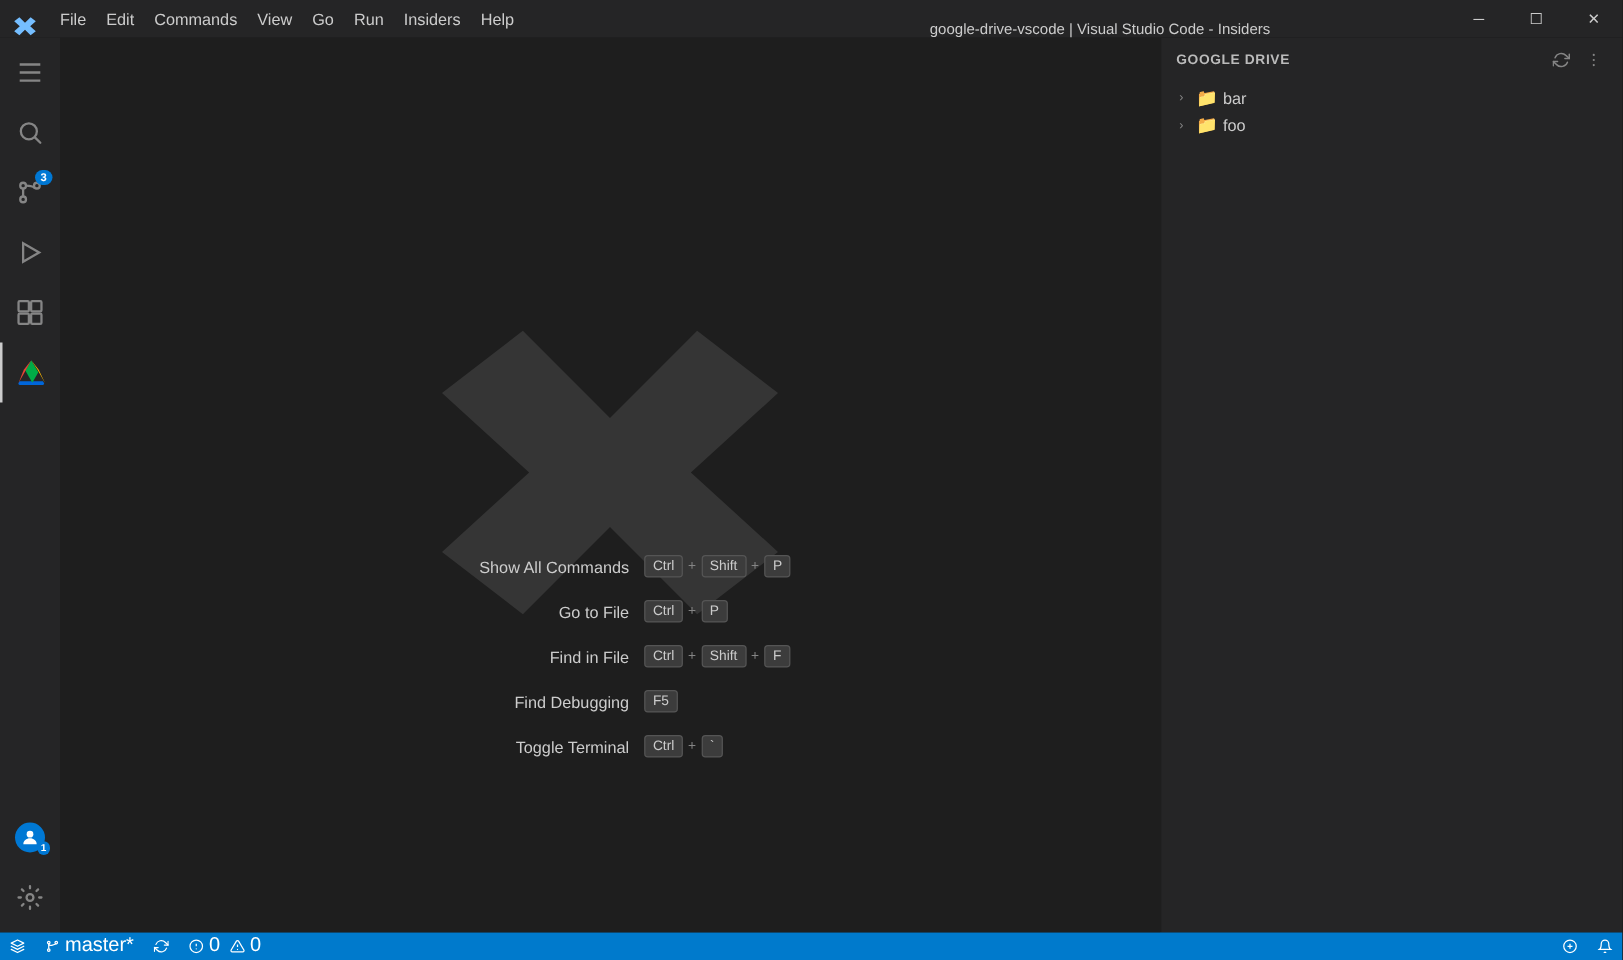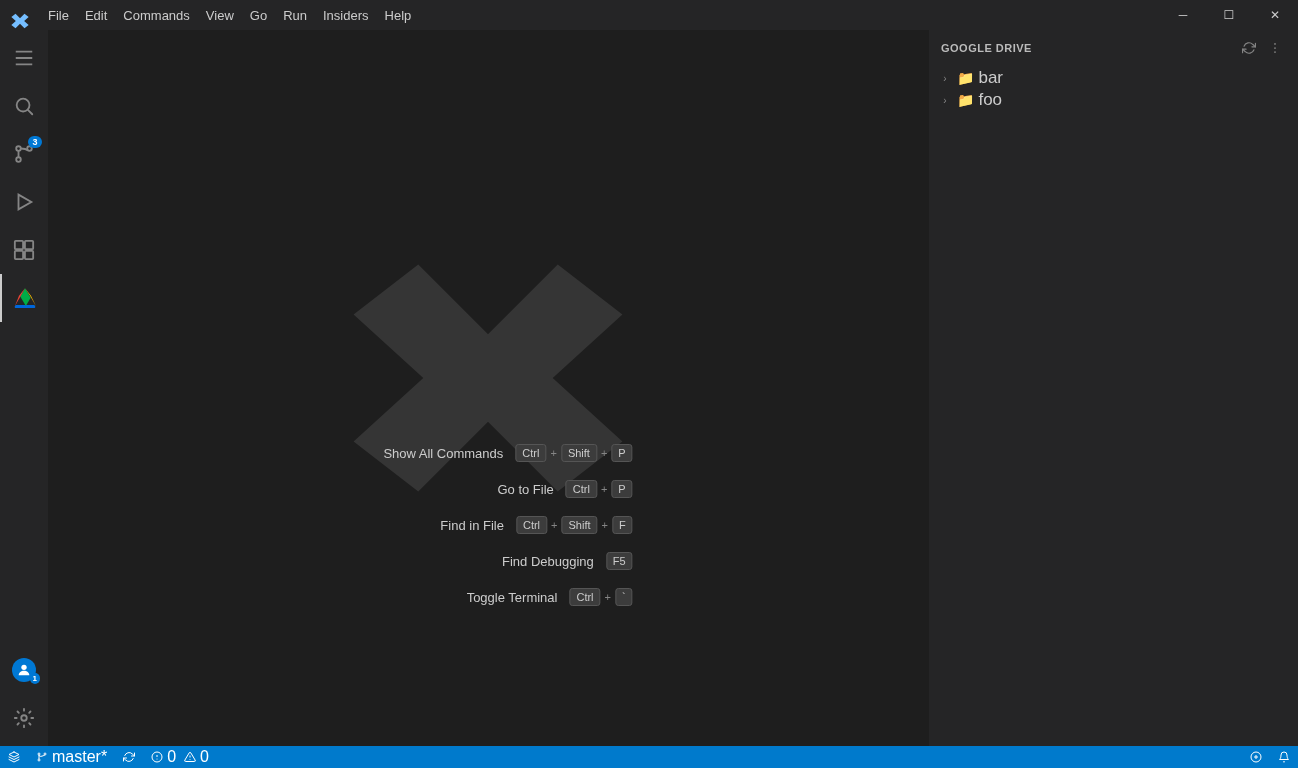--- a/index.html
+++ b/index.html
@@ -166,21 +166,21 @@
     }
 
     #shortcuts {
       position: absolute;
       bottom: 140px;
       left: 50%;
       transform: translateX(-50%);
       display: flex;
       flex-direction: column;
       gap: 18px;
-      align-items: flex-end;
+      align-items: flex-start;
     }
 
     .shortcut-row {
       display: flex;
       align-items: center;
       gap: 12px;
     }
     .shortcut-label {
       color: #cccccc;
       font-size: 13px;
@@ -265,21 +265,21 @@
       width: 16px;
       height: 16px;
       display: flex;
       align-items: center;
       justify-content: center;
       color: #858585;
       font-size: 10px;
     }
     .tree-label {
       color: #cccccc;
-      font-size: 17px;
+      font-size: 13px;
     }
 
     
     #status-bar {
       height: 22px;
       background: #007acc;
       display: flex;
       align-items: center;
       flex-shrink: 0;
     }
@@ -316,20 +316,21 @@
   <div id="menu-bar">
     <div class="menu-item">File</div>
     <div class="menu-item">Edit</div>
     <div class="menu-item">Commands</div>
     <div class="menu-item">View</div>
     <div class="menu-item">Go</div>
     <div class="menu-item">Run</div>
     <div class="menu-item">Insiders</div>
     <div class="menu-item">Help</div>
   </div>
+  <div id="title-text">google-drive-vscode | Visual Studio Code - Insiders</div>
   <div id="window-controls">
     <div class="win-btn">─</div>
     <div class="win-btn">☐</div>
     <div class="win-btn close">✕</div>
   </div>
 </div>
 
 <div id="main">
 
   <div id="activity-bar">

